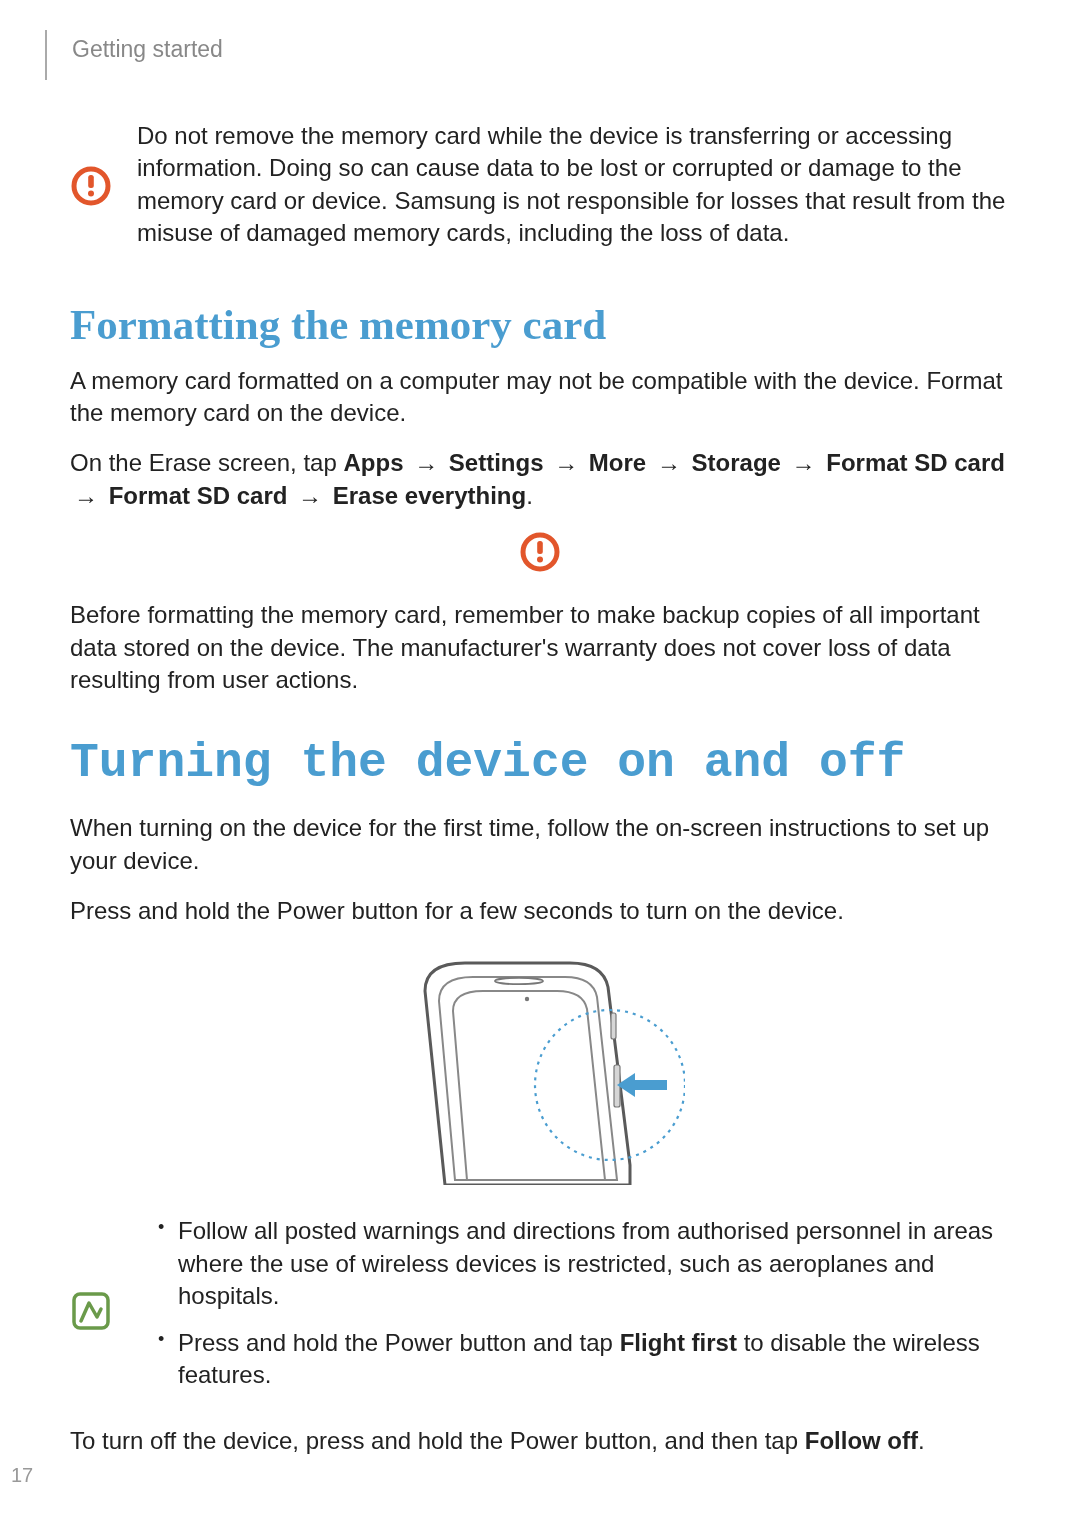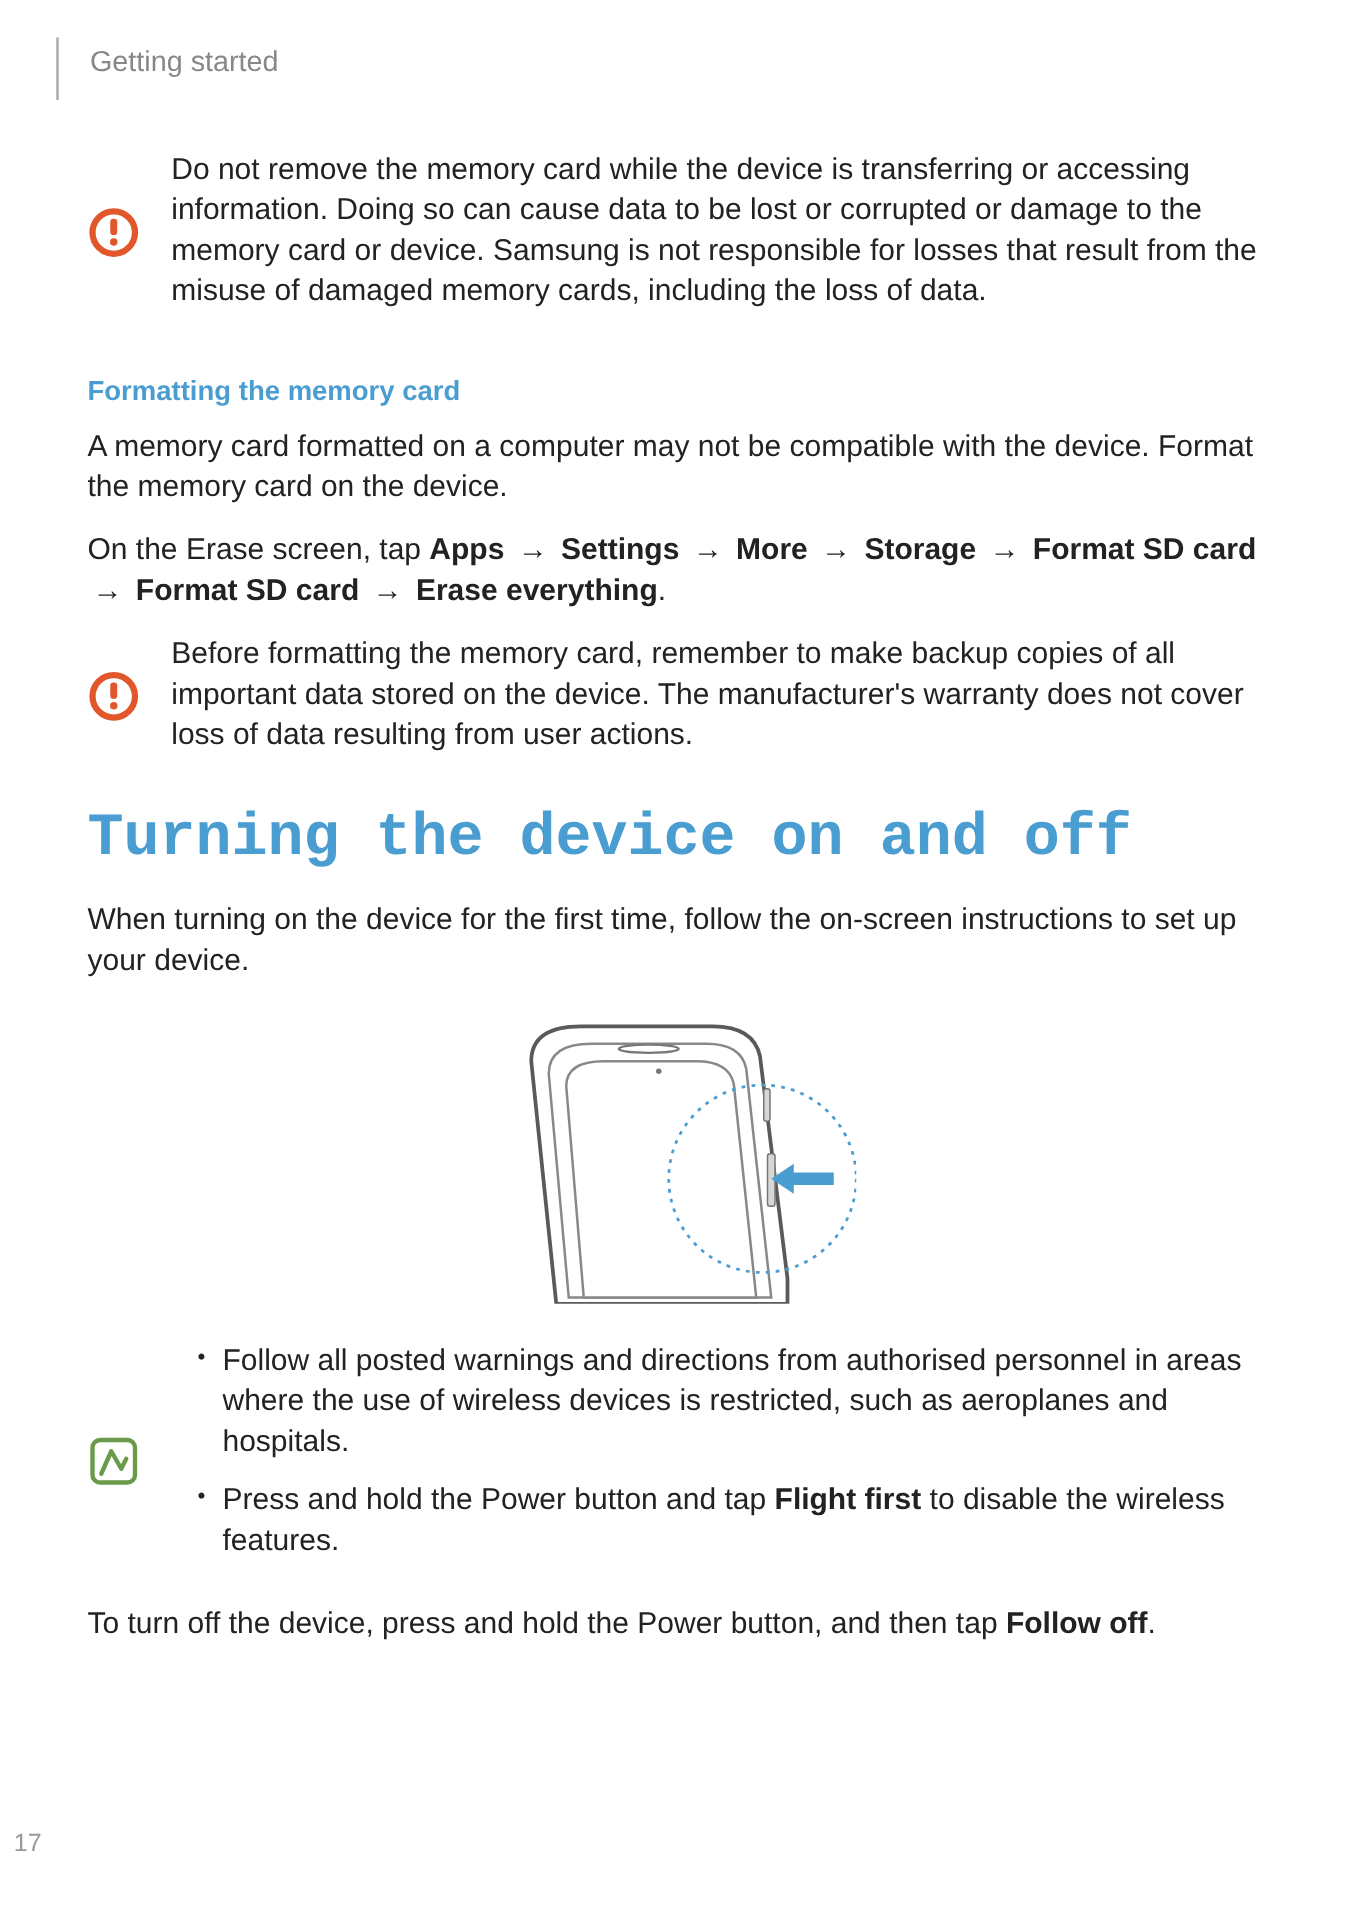--- a/index.html
+++ b/index.html
@@ -31,38 +31,39 @@
     font-size: 23px;
     margin-top: 6px;
     text-align: right;
   }
   .caution-row {
     display: flex;
     align-items: center;
     gap: 25px;
     margin-bottom: 50px;
   }
-  .caution-row.tight { margin-bottom: 36px; }
+  .caution-row.tight { margin-bottom: 36px; flex-direction: column; }
   .icon-col {
     flex: 0 0 42px;
     display: flex;
     justify-content: center;
     padding-top: 2px;
   }
   .body-col {
     flex: 1;
     font-size: 24px;
     line-height: 1.35;
     color: #222;
   }
   .section-h2 {
     color: #4a9dd0;
-    font-size: 22px;
+    font-size: 43px;
     font-weight: bold;
     margin: 0 0 16px 0;
+    font-family: Liberation Serif, serif;
   }
   .section-h1 {
     color: #4a9dd0;
     font-size: 48px;
     font-weight: bold;
     margin: 40px 0 22px 0;
     font-family: Liberation Mono, monospace;
   }
   p.body {
     font-size: 24px;
@@ -158,20 +159,21 @@
         <circle cx="20" cy="20" r="17" fill="none" stroke="#e2562b" stroke-width="5"></circle>
         <rect x="17.2" y="9" width="5.6" height="13" rx="2.5" fill="#e2562b"></rect>
         <circle cx="20" cy="27.5" r="3" fill="#e2562b"></circle>
       </svg>
     </div>
     <div class="body-col">Before formatting the memory card, remember to make backup copies of all important data stored on the device. The manufacturer's warranty does not cover loss of data resulting from user actions.</div>
   </div>
 
   <h1 class="section-h1">Turning the device on and off</h1>
   <p class="body">When turning on the device for the first time, follow the on-screen instructions to set up your device.</p>
+  <p class="body">Press and hold the Power button for a few seconds to turn on the device.</p>
 
   <div class="illustration">
     <svg width="290" height="230" viewBox="0 0 290 230">
 
       <path d="M 30 36 Q 30 8 70 8 L 175 8 Q 208 8 213 32 L 235 210 L 235 230 L 50 230 Z" fill="#fff" stroke="#5a5a5a" stroke-width="3"></path>
 
       <path d="M 44 46 Q 44 22 78 22 L 170 22 Q 198 22 202 42 L 222 225 L 60 225 Z" fill="#fff" stroke="#888" stroke-width="2"></path>
 
       <path d="M 58 56 Q 58 36 88 36 L 162 36 Q 188 36 192 54 L 210 225 L 72 225 Z" fill="#fff" stroke="#888" stroke-width="2"></path>
 

